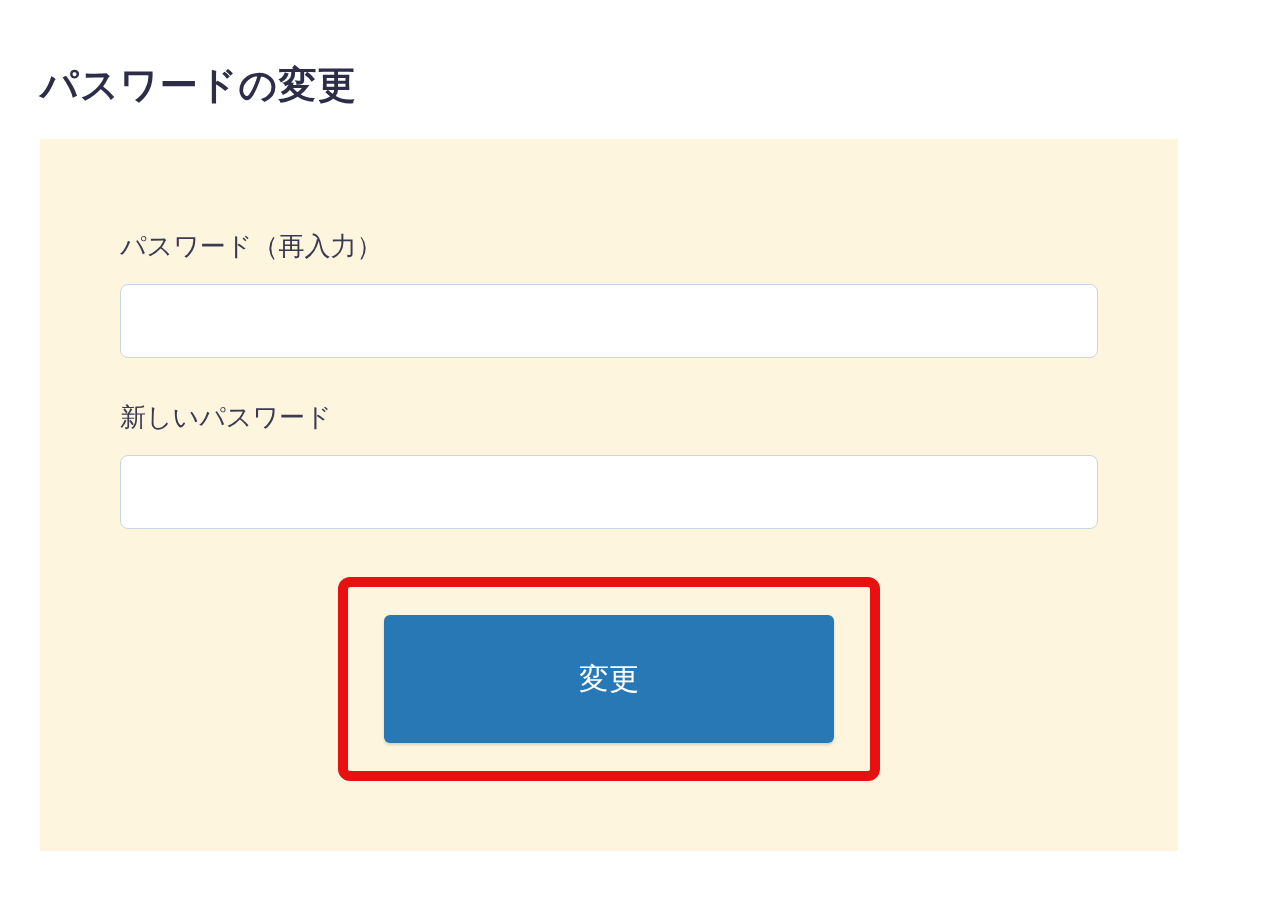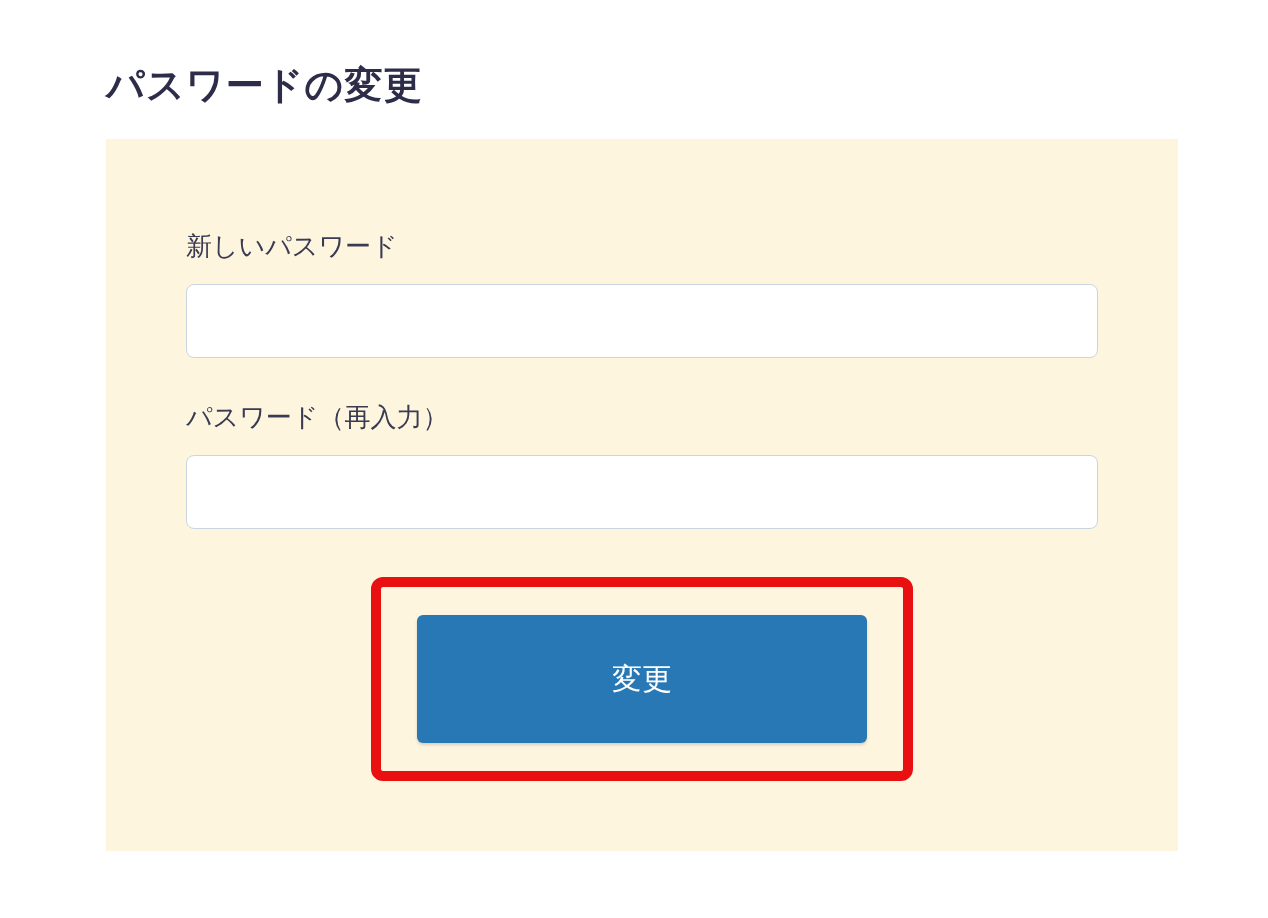--- a/index.html
+++ b/index.html
@@ -9,21 +9,21 @@
     }
 
     body {
       font-family: -apple-system, BlinkMacSystemFont, "Hiragino Sans", "Hiragino Kaku Gothic ProN", "Yu Gothic", Meiryo, sans-serif;
       background: #ffffff;
       padding: 0;
     }
 
     .container {
       max-width: 1268px;
-      padding: 60px 90px 0 106px;
+      padding: 60px 90px 0 40px;
     }
 
     .page-title {
       font-size: 38px;
       font-weight: 700;
       color: #2d2d4a;
       margin-bottom: 28px;
       letter-spacing: 1px;
     }
 
@@ -83,26 +83,26 @@
   </style>
 </head>
 <body>
 
 <div class="container">
   <h1 class="page-title">パスワードの変更</h1>
 
   <div class="form-panel">
 
     <div class="form-group">
-      <label class="form-label">新しいパスワード</label>
+      <label class="form-label">パスワード（再入力）</label>
       <input type="password" class="form-input" value="" style="">
     </div>
 
     <div class="form-group">
-      <label class="form-label">パスワード（再入力）</label>
+      <label class="form-label">新しいパスワード</label>
       <input type="password" class="form-input" value="" style="">
     </div>
 
     <div class="button-highlight-wrapper">
       <div class="button-highlight">
         <button class="submit-button">変更</button>
       </div>
     </div>
 
   </div>

